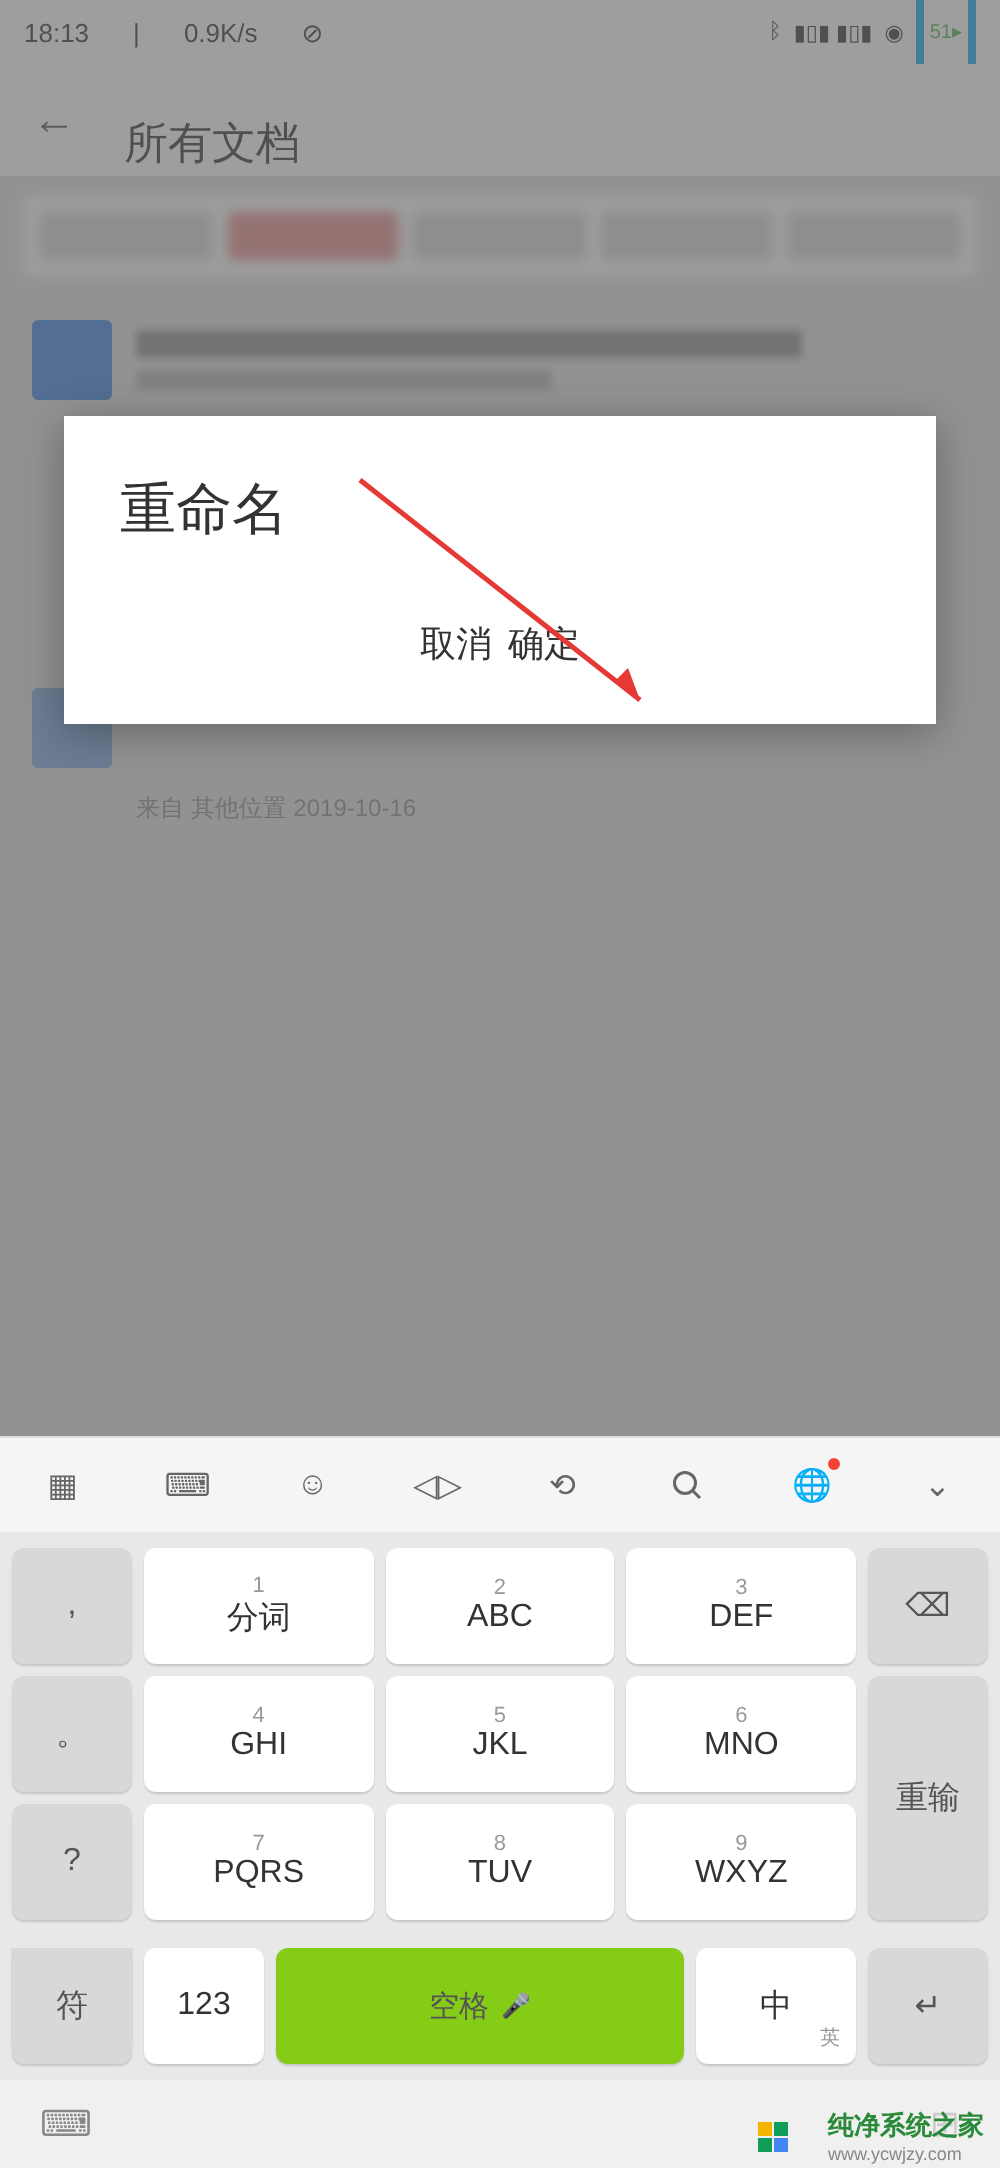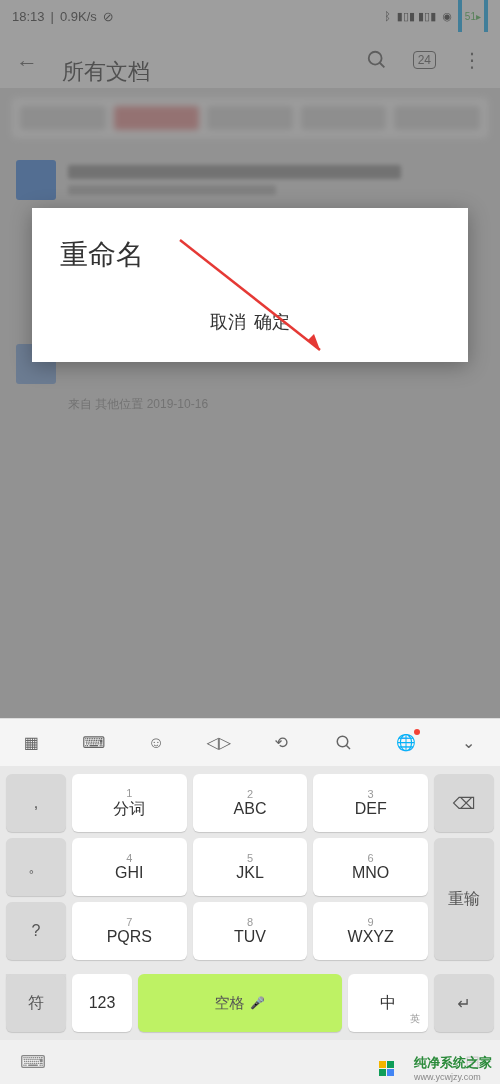--- a/index.html
+++ b/index.html
@@ -1,20 +1,20 @@
 <!DOCTYPE html>
 <html><head>
   <meta charset="utf-8">
   <style>
     * { margin: 0; padding: 0; box-sizing: border-box; font-family: -apple-system, sans-serif; }
     body { width: 500px; height: 1084px; background: #e8e8e8; position: relative; overflow: hidden; }
     
     
     .status-bar { height: 32px; background: #f5f5f5; display: flex; align-items: center; justify-content: space-between; padding: 0 12px; font-size: 13px; color: #333; position: relative; z-index: 1; }
-    .status-left { display: flex; align-items: center; gap: 6px; }
+    .status-left { display: flex; align-items: center; gap: 22px; }
     .status-right { display: flex; align-items: center; gap: 6px; font-size: 11px; }
     .battery { border: 4px solid #0ea5e9; border-radius: 3px; padding: 12px 3px; color: #4caf50; font-size: 10px; position: relative; }
     
     
     .app-header { height: 56px; background: #f5f5f5; display: flex; align-items: center; padding: 0 16px; gap: 24px; position: relative; z-index: 1; }
     .app-title { font-size: 22px; color: #333; flex: 1; margin-top: 24px; }
     .header-icons { display: flex; align-items: center; gap: 24px; }
     .header-icon { width: 24px; height: 24px; display: flex; align-items: center; justify-content: center; }
     .badge-box { border: 1.5px solid #555; border-radius: 4px; padding: 1px 4px; font-size: 12px; color: #555; }
     
@@ -53,21 +53,21 @@
     
     .kb-grid { display: grid; grid-template-columns: 60px 1fr 1fr 1fr 60px; gap: 6px; padding: 8px 6px; background: #e8e8e8; }
     .kb-key { background: #fff; border-radius: 6px; height: 58px; display: flex; flex-direction: column; align-items: center; justify-content: center; box-shadow: 0 1px 1px rgba(0,0,0,0.15); }
     .kb-key.side { background: #d8d8d8; }
     .kb-key.tall { grid-row: span 2; height: 122px; }
     .kb-num { font-size: 11px; color: #999; }
     .kb-label { font-size: 16px; color: #333; }
     .kb-side-label { font-size: 16px; color: #555; }
     
     .kb-bottom { display: grid; grid-template-columns: 60px 60px 1fr 80px 60px; gap: 6px; padding: 0 6px 8px; background: #e8e8e8; }
-    .kb-space { background: #bef264; border-radius: 6px; height: 58px; display: flex; align-items: center; justify-content: center; gap: 6px; box-shadow: 0 1px 1px rgba(0,0,0,0.15); font-size: 15px; color: #555; }
+    .kb-space { background: #84cc16; border-radius: 6px; height: 58px; display: flex; align-items: center; justify-content: center; gap: 6px; box-shadow: 0 1px 1px rgba(0,0,0,0.15); font-size: 15px; color: #555; }
     .kb-lang { background: #fff; border-radius: 6px; height: 58px; display: flex; align-items: center; justify-content: center; box-shadow: 0 1px 1px rgba(0,0,0,0.15); position: relative; }
     .kb-lang-main { font-size: 16px; color: #333; }
     .kb-lang-sub { font-size: 10px; color: #999; position: absolute; bottom: 6px; right: 8px; }
     
     .kb-footer { height: 44px; background: #f0f0f0; display: flex; align-items: center; justify-content: space-between; padding: 0 20px; }
     
     
     .watermark { position: absolute; bottom: 2px; right: 8px; z-index: 30; display: flex; align-items: center; gap: 20px; font-size: 13px; color: #2a8a3a; }
     .wm-logo { display: flex; flex-wrap: wrap; width: 16px; height: 16px; }
     .wm-sq { width: 7px; height: 7px; margin: 0.5px; }
@@ -86,30 +86,20 @@
     <span>ᛒ</span>
     <span>▮▯▮ ▮▯▮</span>
     <span>◉</span>
     <span class="battery"><span>51</span>▸</span>
   </div>
 </div>
 
 <div class="app-header">
   <span style="font-size:22px;color:#555">←</span>
   <span class="app-title">所有文档</span>
-  <div class="header-icons">
-    <span class="header-icon">
-      <svg width="22" height="22" viewBox="0 0 24 24" fill="none" stroke="#555" stroke-width="2">
-          <circle cx="10" cy="10" r="7"></circle>
-          <line x1="20" y1="20" x2="15" y2="15"></line>
-        </svg>
-    </span>
-    <span class="badge-box">24</span>
-    <span class="header-icon" style="font-size:20px;color:#555">⋮</span>
-  </div>
 </div>
 
 <div class="content-area">
   <div class="tabs-row">
     <div class="tab-blob"></div>
       <div class="tab-blob active"></div>
       <div class="tab-blob"></div>
       <div class="tab-blob"></div>
       <div class="tab-blob"></div>
   </div>

